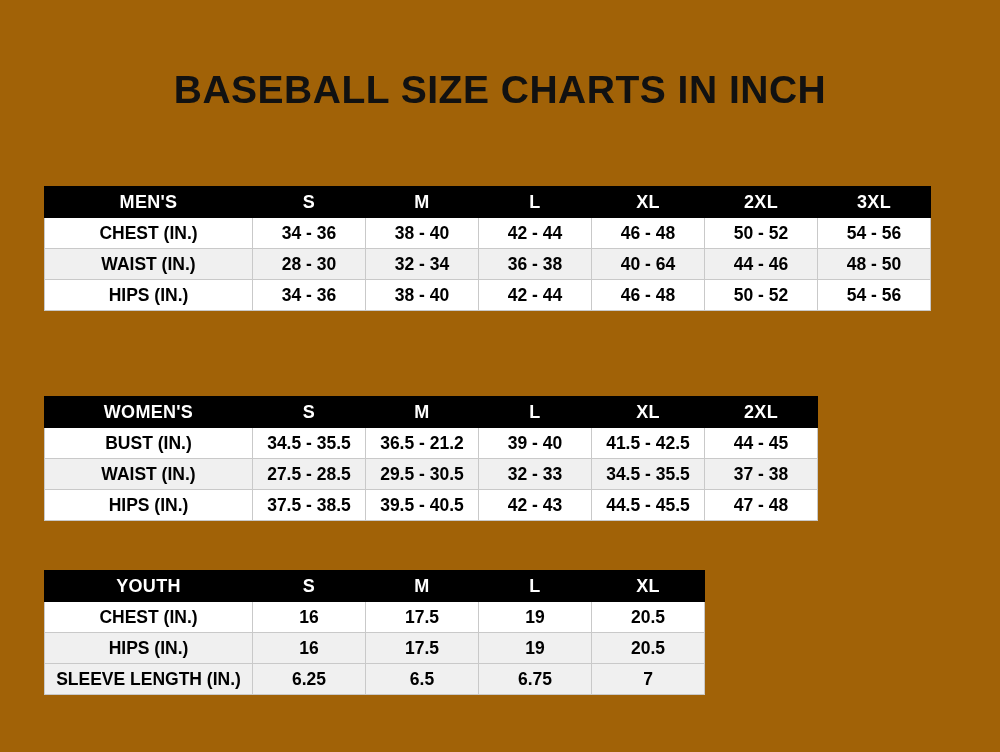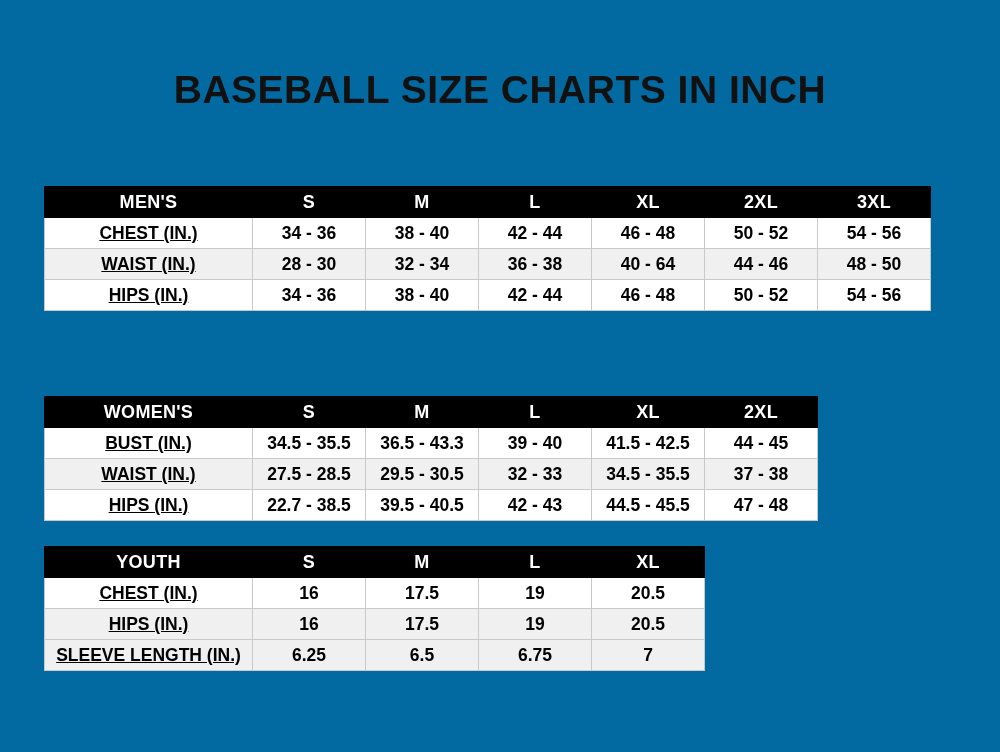--- a/index.html
+++ b/index.html
@@ -11,41 +11,41 @@
     width: 1000px;
     height: 752px;
     font-family: "Liberation Sans", sans-serif;
     color: #000000;
     overflow: hidden;
   }
   .page {
     position: relative;
     width: 1000px;
     height: 752px;
-    background: #0369a1;
+    background: #a16207;
   }
   .title {
     position: absolute;
     top: 68px;
     left: 0;
     width: 1000px;
     text-align: center;
     font-size: 39px;
     font-weight: bold;
     letter-spacing: 0.5px;
     color: #111111;
   }
   .chart-block {
     position: absolute;
     left: 44px;
     border-radius: 31px;
   }
   #men-block { top: 186px; }
   #women-block { top: 396px; }
-  #youth-block { top: 546px; }
+  #youth-block { top: 570px; }
 
   table.size-table {
     border-collapse: collapse;
     table-layout: fixed;
     font-size: 17.5px;
     font-weight: bold;
   }
   table.size-table td, table.size-table th {
     border: 1px solid #c9c9c9;
     text-align: center;
@@ -63,21 +63,20 @@
     letter-spacing: 0.3px;
   }
   table.size-table thead th.row-label-head {
     text-align: center;
   }
   
   table.size-table tbody tr td.row-label {
     text-align: center;
     background: #ffffff;
     font-size: 17.5px;
-    text-decoration: underline;
   }
   table.size-table tbody tr.alt td {
     background: #f0f0f0;
   }
   table.size-table tbody tr td {
     background: #ffffff;
   }
 
   
   #men-table col.c0 { width: 208px; }
@@ -169,36 +168,36 @@
           <th>M</th>
           <th>L</th>
           <th>XL</th>
           <th>2XL</th>
         </tr>
       </thead>
       <tbody>
         <tr>
           <td class="row-label">BUST (IN.)</td>
           <td>34.5 - 35.5</td>
-          <td>36.5 - 43.3</td>
+          <td>36.5 - 21.2</td>
           <td>39 - 40</td>
           <td>41.5 - 42.5</td>
           <td>44 - 45</td>
         </tr>
         <tr class="alt">
           <td class="row-label">WAIST (IN.)</td>
           <td>27.5 - 28.5</td>
           <td>29.5 - 30.5</td>
           <td>32 - 33</td>
           <td>34.5 - 35.5</td>
           <td>37 - 38</td>
         </tr>
         <tr>
           <td class="row-label">HIPS (IN.)</td>
-          <td>22.7 - 38.5</td>
+          <td>37.5 - 38.5</td>
           <td>39.5 - 40.5</td>
           <td>42 - 43</td>
           <td>44.5 - 45.5</td>
           <td>47 - 48</td>
         </tr>
       </tbody>
     </table>
   </div>
 
   <div class="chart-block" id="youth-block">

